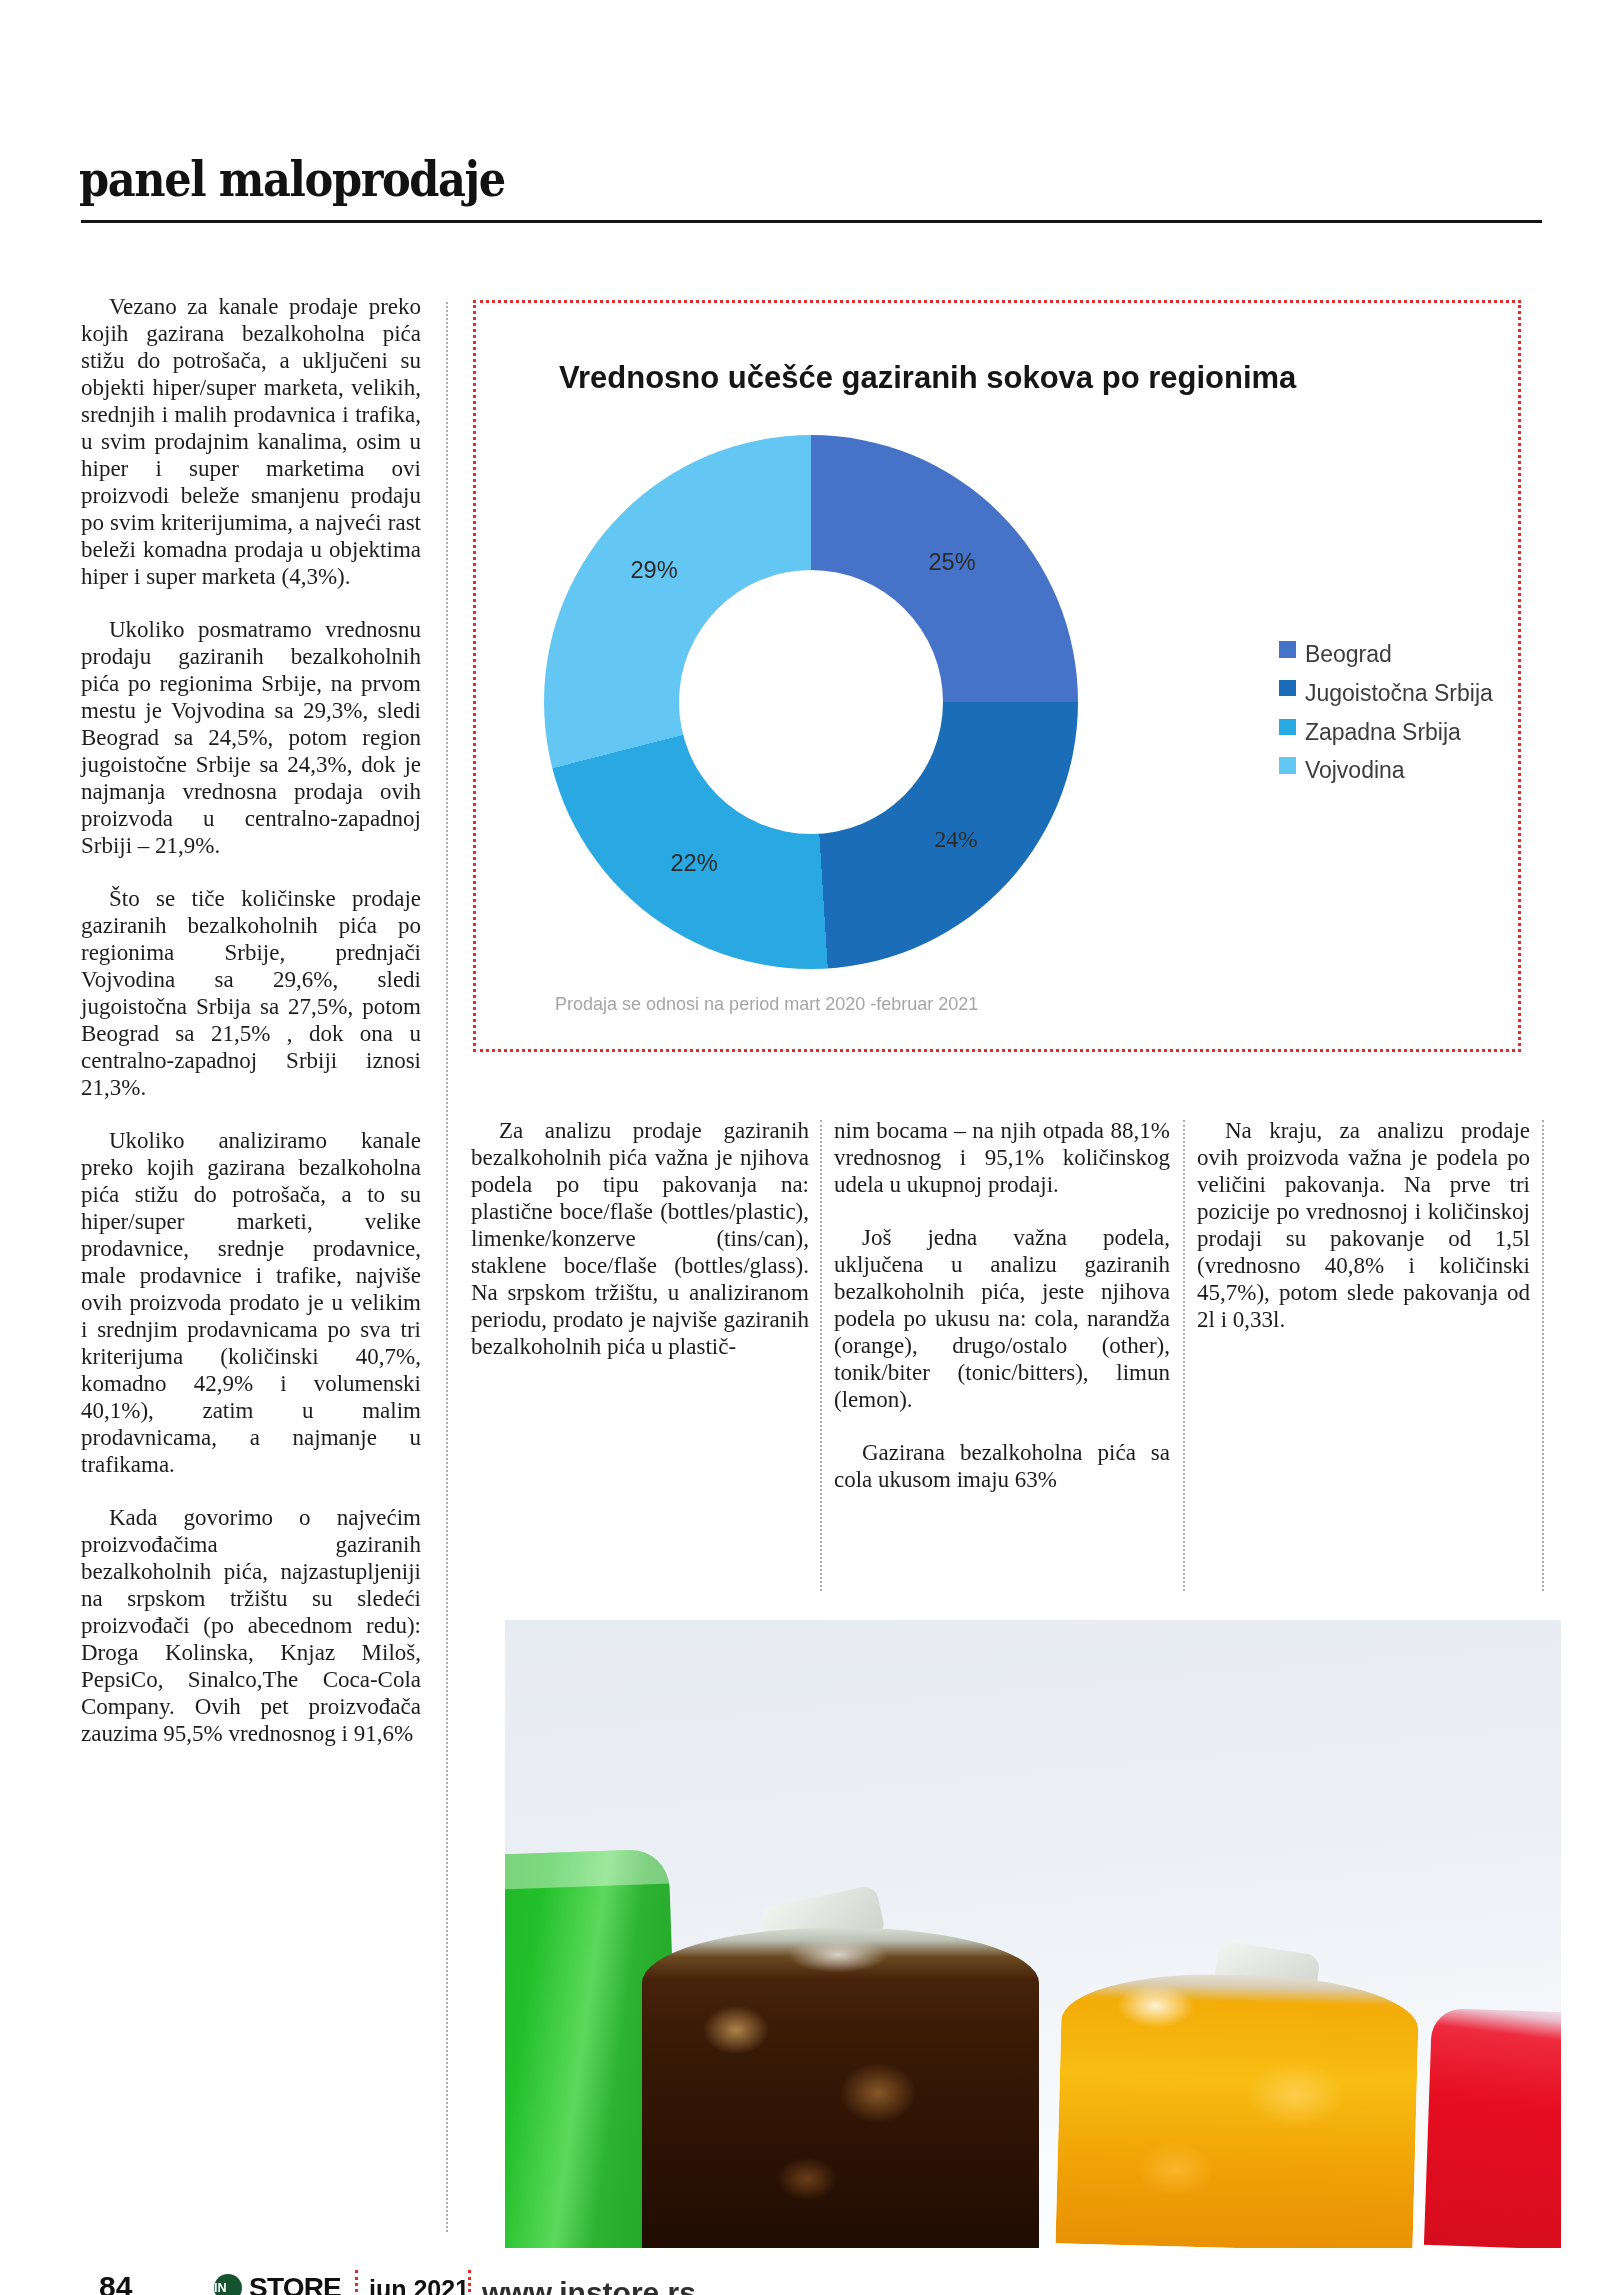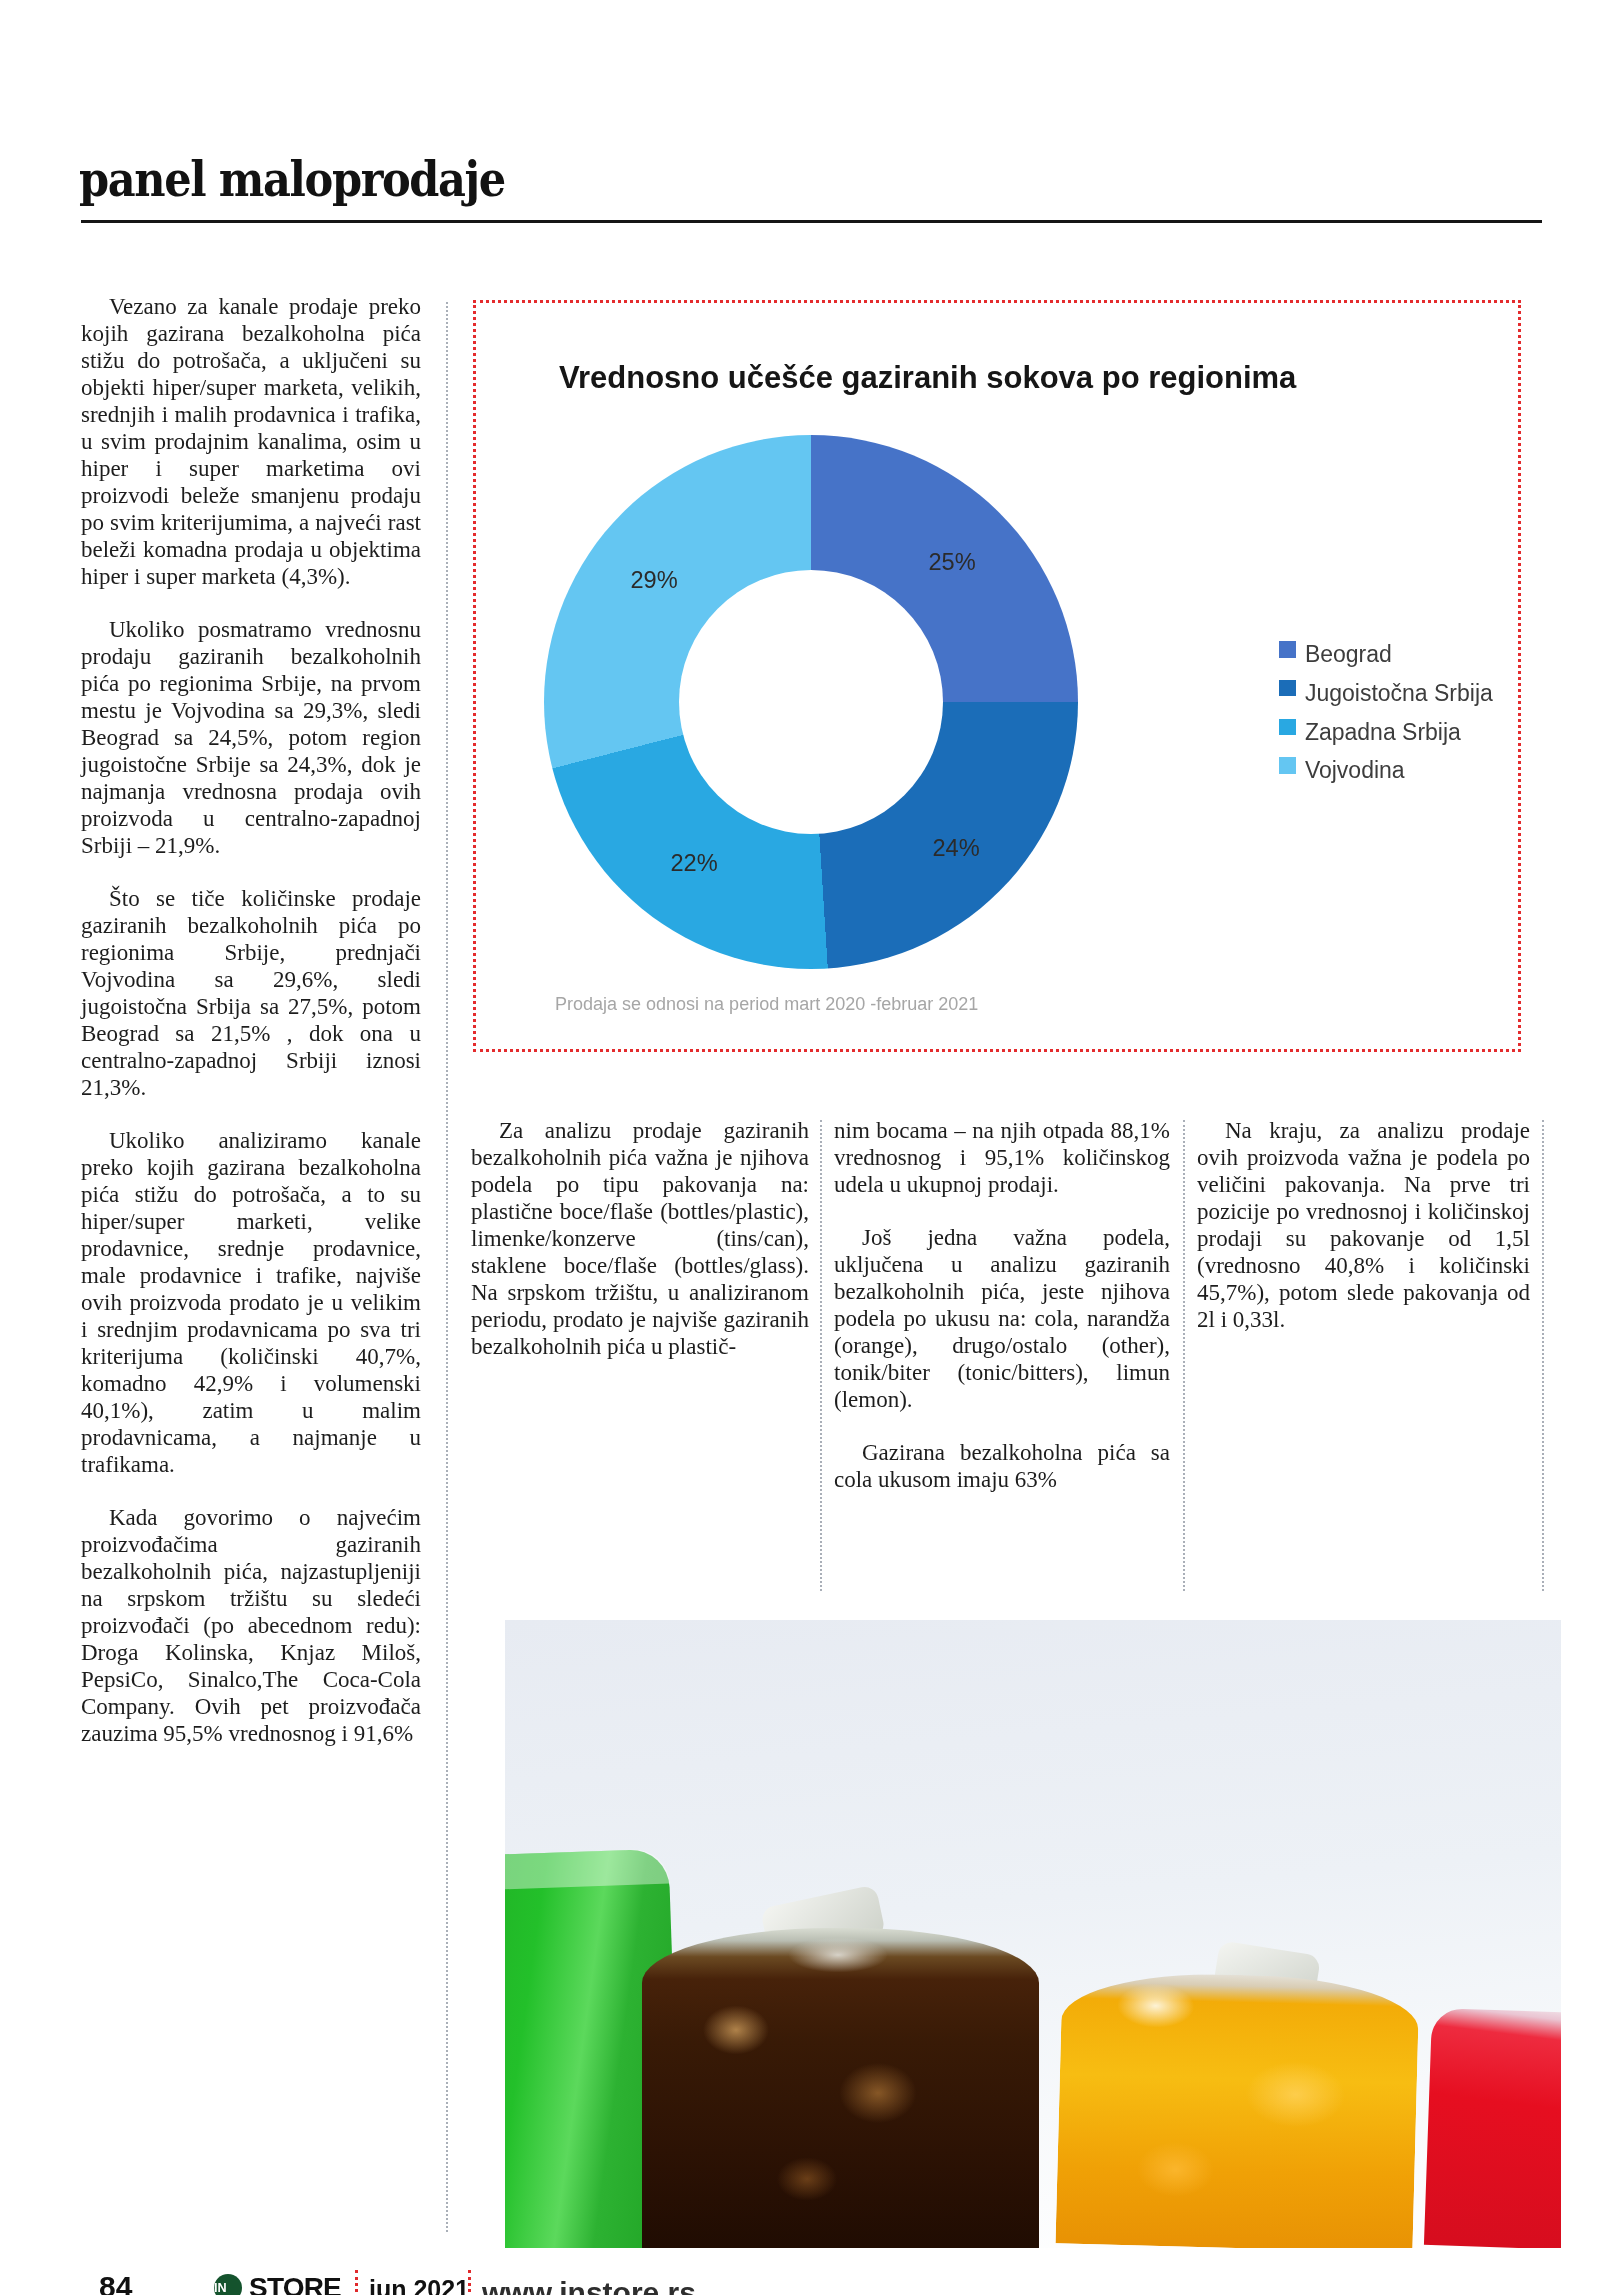--- a/index.html
+++ b/index.html
@@ -113,23 +113,23 @@
   <div class="vsep" id="sep-c2"></div>
   <div class="vsep" id="sep-right"></div>
 
   <section class="chartbox">
     <h2 class="chart-title">Vrednosno učešće gaziranih sokova po regionima</h2>
     <div class="donut-wrap">
       <div class="donut" id="donut" style="background: conic-gradient(rgb(70, 115, 200) 0deg, rgb(70, 115, 200) 90deg, rgb(27, 109, 184) 90deg, rgb(27, 109, 184) 176.4deg, rgb(41, 168, 226) 176.4deg, rgb(41, 168, 226) 255.6deg, rgb(100, 198, 242) 255.6deg, rgb(100, 198, 242) 360deg);"></div>
       <div class="hole"></div>
       <div id="slice-labels">
           <div class="slice-label" style="left: 408px; top: 127px;">25%</div>
-          <div class="slice-label" style="left: 412px; top: 413px;">24%</div>
+          <div class="slice-label" style="left: 412px; top: 404px; font-family: Liberation Serif, serif;">24%</div>
           <div class="slice-label" style="left: 150px; top: 428px;">22%</div>
-          <div class="slice-label" style="left: 110px; top: 145px;">29%</div>
+          <div class="slice-label" style="left: 110px; top: 135px;">29%</div>
         </div>
     </div>
     <div class="legend" id="legend">
         <div class="legend-row">
           <span class="legend-swatch" style="background: rgb(70, 115, 200);"></span>
           <span class="legend-label">Beograd</span>
         </div>
         <div class="legend-row">
           <span class="legend-swatch" style="background: rgb(27, 109, 184);"></span>
           <span class="legend-label">Jugoistočna Srbija</span>

